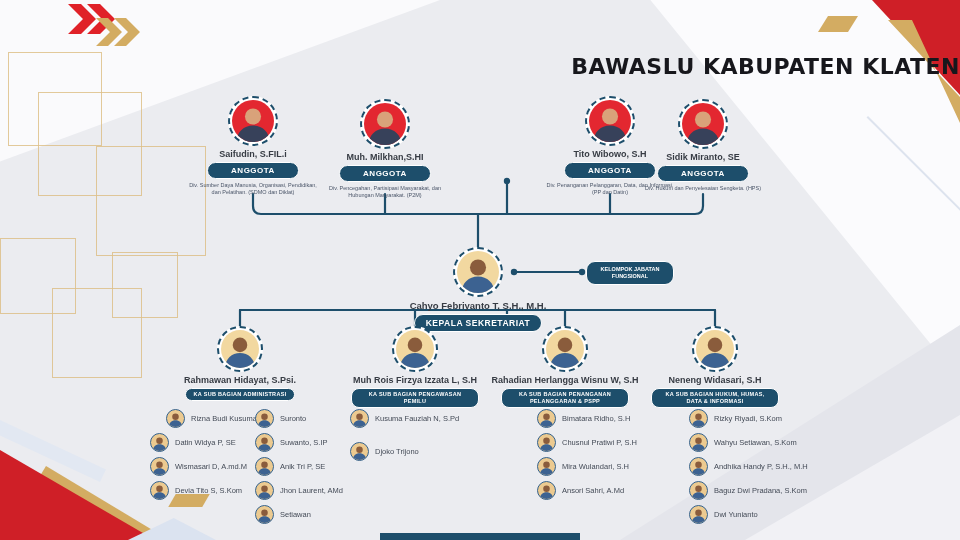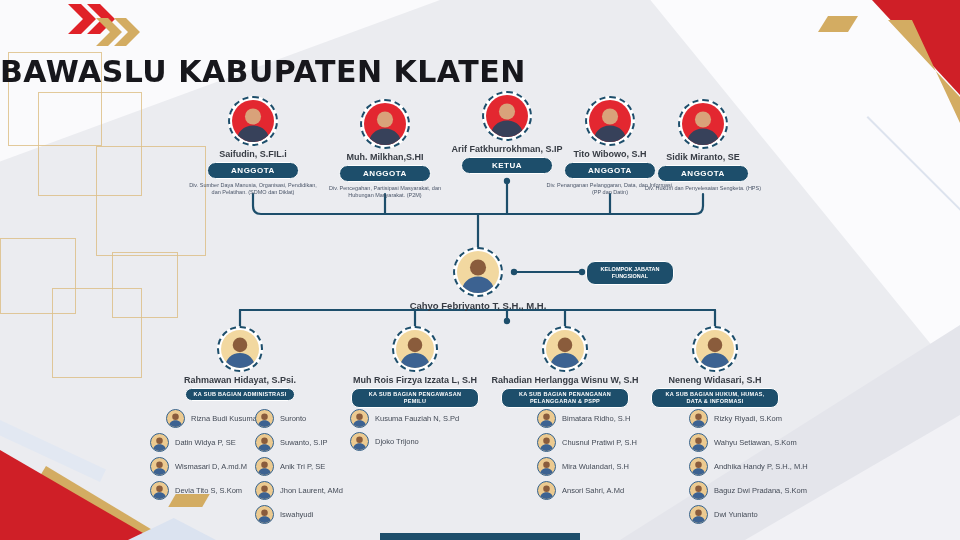--- a/index.html
+++ b/index.html
@@ -27,22 +27,22 @@
   .bl-gold-small{position:absolute;left:172px;top:84px;width:34px;height:13px;background:#d3ac62;transform:skewX(-30deg);}
   .bl-blue-tri{position:absolute;left:128px;bottom:0;width:88px;height:22px;background:#dbe3f0;clip-path:polygon(0 100%,100% 100%,52% 0);}
   .br-wedge1{right:0;bottom:0;width:340px;height:215px;background:#e4e5eb;clip-path:polygon(100% 0,100% 100%,0 100%);z-index:0;}
   .br-wedge2{right:0;bottom:0;width:215px;height:125px;background:#f1f1f5;clip-path:polygon(100% 0,100% 100%,0 100%);z-index:0;}
   .bottom-navy-bar{left:380px;bottom:0;width:200px;height:7px;background:#1d4e6b;z-index:1;}
 
   
   .top-badge{position:absolute;top:20px;left:50%;transform:translateX(-50%);
     background:#1d4e6b;color:#fff;font-weight:bold;font-size:13.5px;letter-spacing:.8px;
     padding:6px 22px;border-radius:8px;z-index:2;font-family:"DejaVu Sans",sans-serif;}
-  .main-title{position:absolute;top:54px;left:0;width:100%;text-align:left;
-    font-family:"DejaVu Sans",sans-serif;font-weight:800;font-size:30px;letter-spacing:.5px;
+  .main-title{position:absolute;top:54px;left:0;width:100%;text-align:right;
+    font-family:"DejaVu Sans",sans-serif;font-weight:800;font-size:22px;letter-spacing:.5px;
     color:#17171c;z-index:2;}
 
   
   .connectors{position:absolute;left:0;top:0;z-index:1;}
 
   
   .card{position:absolute;display:flex;flex-direction:column;align-items:center;z-index:2;}
   .photo{border:2px dashed #1d4e6b;border-radius:50%;padding:2px;background:#fff;box-sizing:border-box;flex:none;}
   .pbg{width:100%;height:100%;border-radius:50%;overflow:hidden;position:relative;}
   .photo.red .pbg{background:#e32730;}
@@ -166,34 +166,20 @@
               <path class="s-shirt" d="M12 14.6c-5.3 0-9.1 3.7-9.7 9.4h19.4c-.6-5.7-4.4-9.4-9.7-9.4z"></path>
             </svg>
           </span>
         </div>
       </div>
     <div class="pname">Muh. Milkhan,S.HI</div>
     <div class="role-pill">ANGGOTA</div>
     <div class="division">Div. Pencegahan, Partisipasi Masyarakat, dan Hubungan Masyarakat. (P2M)</div>
   </div>
 
-  <div class="card" style="left:442px;top:91px;width:130px">
-    <div class="photo red c-photo">
-        <div class="pbg">
-          <span class="sil">
-            <svg viewBox="0 0 24 24" preserveAspectRatio="xMidYMax meet">
-              <circle class="s-skin" cx="12" cy="9.4" r="4.6"></circle>
-              <path class="s-shirt" d="M12 14.6c-5.3 0-9.1 3.7-9.7 9.4h19.4c-.6-5.7-4.4-9.4-9.7-9.4z"></path>
-            </svg>
-          </span>
-        </div>
-      </div>
-    <div class="pname">Arif Fatkhurrokhman, S.IP</div>
-    <div class="role-pill">KETUA</div>
-  </div>
 
   <div class="card" style="left:545px;top:96px;width:130px">
     <div class="photo red c-photo">
         <div class="pbg">
           <span class="sil">
             <svg viewBox="0 0 24 24" preserveAspectRatio="xMidYMax meet">
               <circle class="s-skin" cx="12" cy="9.4" r="4.6"></circle>
               <path class="s-shirt" d="M12 14.6c-5.3 0-9.1 3.7-9.7 9.4h19.4c-.6-5.7-4.4-9.4-9.7-9.4z"></path>
             </svg>
           </span>
@@ -225,20 +211,21 @@
         <div class="pbg">
           <span class="sil">
             <svg viewBox="0 0 24 24" preserveAspectRatio="xMidYMax meet">
               <circle class="s-skin" cx="12" cy="9.4" r="4.6"></circle>
               <path class="s-shirt" d="M12 14.6c-5.3 0-9.1 3.7-9.7 9.4h19.4c-.6-5.7-4.4-9.4-9.7-9.4z"></path>
             </svg>
           </span>
         </div>
       </div>
     <div class="pname k-name">Cahyo Febriyanto T, S.H., M.H.</div>
+    <div class="role-pill k-pill">KEPALA SEKRETARIAT</div>
   </div>
 
   <div class="kjf-badge">KELOMPOK JABATAN FUNGSIONAL</div>
 
   <div class="card" style="left:340px;top:326px;width:150px">
     <div class="photo cream s-photo">
         <div class="pbg">
           <span class="sil">
             <svg viewBox="0 0 24 24" preserveAspectRatio="xMidYMax meet">
               <circle class="s-skin" cx="12" cy="9.4" r="4.6"></circle>
@@ -387,35 +374,35 @@
     </div>
   <div class="staff" style="left:255px;top:505px">
       <span class="mini">
         <span class="sil">
           <svg viewBox="0 0 24 24" preserveAspectRatio="xMidYMax meet">
             <circle class="s-skin" cx="12" cy="9.4" r="4.6"></circle>
             <path class="s-shirt" d="M12 14.6c-5.3 0-9.1 3.7-9.7 9.4h19.4c-.6-5.7-4.4-9.4-9.7-9.4z"></path>
           </svg>
         </span>
       </span>
-      <span class="staff-name">Iswahyudi</span>
+      <span class="staff-name">Setiawan</span>
     </div>
 
   <div class="staff" style="left:350px;top:409px">
       <span class="mini">
         <span class="sil">
           <svg viewBox="0 0 24 24" preserveAspectRatio="xMidYMax meet">
             <circle class="s-skin" cx="12" cy="9.4" r="4.6"></circle>
             <path class="s-shirt" d="M12 14.6c-5.3 0-9.1 3.7-9.7 9.4h19.4c-.6-5.7-4.4-9.4-9.7-9.4z"></path>
           </svg>
         </span>
       </span>
       <span class="staff-name">Kusuma Fauziah N, S.Pd</span>
     </div>
-  <div class="staff" style="left:350px;top:432px">
+  <div class="staff" style="left:350px;top:442px">
       <span class="mini">
         <span class="sil">
           <svg viewBox="0 0 24 24" preserveAspectRatio="xMidYMax meet">
             <circle class="s-skin" cx="12" cy="9.4" r="4.6"></circle>
             <path class="s-shirt" d="M12 14.6c-5.3 0-9.1 3.7-9.7 9.4h19.4c-.6-5.7-4.4-9.4-9.7-9.4z"></path>
           </svg>
         </span>
       </span>
       <span class="staff-name">Djoko Trijono</span>
     </div>

